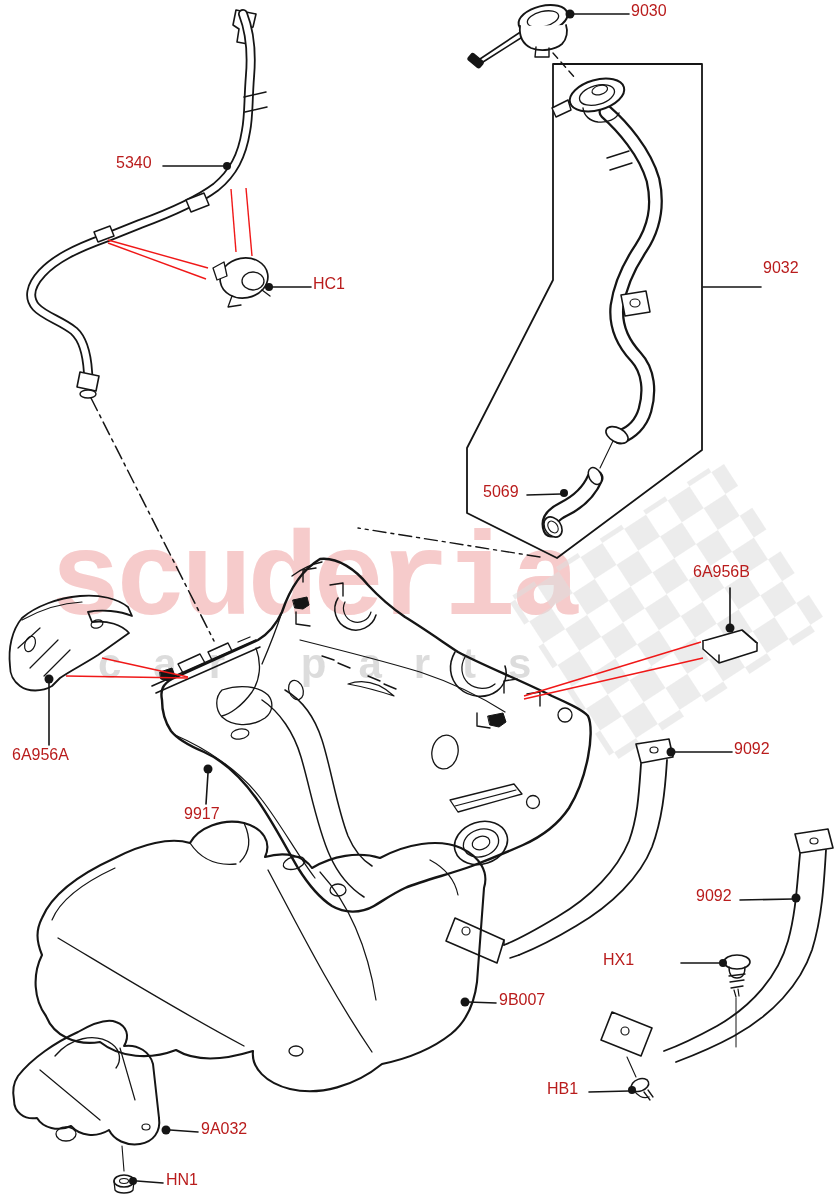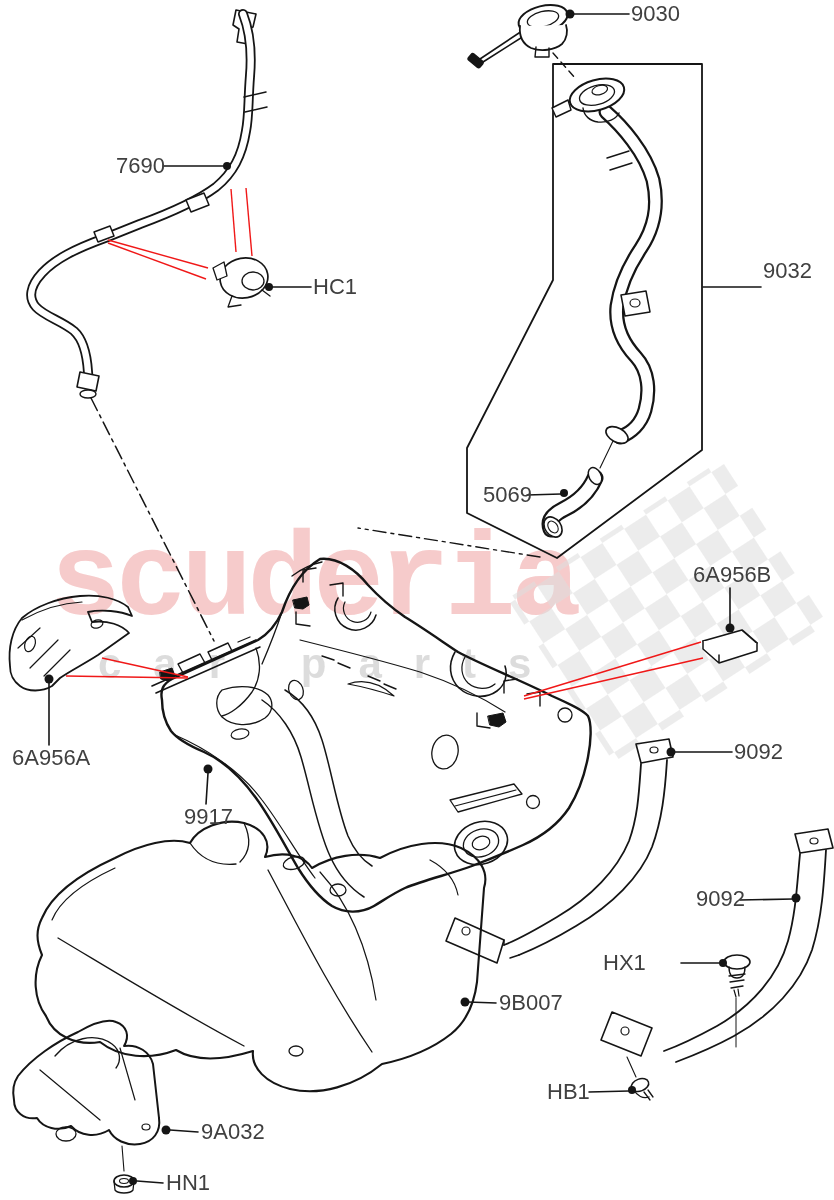--- a/index.html
+++ b/index.html
@@ -5,21 +5,21 @@
   html,body{margin:0;padding:0;background:#ffffff;}
   .stage{position:relative;width:834px;height:1200px;background:#ffffff;overflow:hidden;
          font-family:"Liberation Sans",sans-serif;}
   .wm-brand{position:absolute;left:50px;top:516px;font-family:Liberation Mono, monospace;
             font-weight:700;font-size:118px;letter-spacing:-5px;color:#f5c2c2;opacity:.85;
             user-select:none;}
   .wm-sub{position:absolute;left:98px;top:640px;font-family:"Liberation Sans",sans-serif;
           font-weight:700;font-size:42px;letter-spacing:32px;color:#d9d9d9;opacity:.9;
           user-select:none;}
   .art{position:absolute;left:0;top:0;}
-  .plabel{position:absolute;font-size:22px;color:#404040;white-space:nowrap;line-height:1;
+  .plabel{position:absolute;font-size:16px;color:#b91c1c;white-space:nowrap;line-height:1;
           cursor:pointer;}
 </style>
 </head>
 <body>
 
 <div class="stage">
 
   <div class="wm-brand">scuderia</div>
   <div class="wm-sub">car parts</div>
 
@@ -257,21 +257,21 @@
       <path d="M 246,188 L 252,256"></path>
       <path d="M 108,240 L 208,268"></path>
       <path d="M 108,243 L 206,279"></path>
       <path d="M 102,658 L 188,677"></path>
       <path d="M 66,676 L 188,678"></path>
       <path d="M 701,642 L 524,696"></path>
       <path d="M 703,658 L 524,699"></path>
     </g>
   </svg>
 
-  <span class="plabel" style="left:116px;top:155px">7690</span>
+  <span class="plabel" style="left:116px;top:155px">5340</span>
   <span class="plabel" style="left:631px;top:3px">9030</span>
   <span class="plabel" style="left:313px;top:276px">HC1</span>
   <span class="plabel" style="left:763px;top:260px">9032</span>
   <span class="plabel" style="left:483px;top:484px">5069</span>
   <span class="plabel" style="left:693px;top:564px">6A956B</span>
   <span class="plabel" style="left:12px;top:747px">6A956A</span>
   <span class="plabel" style="left:184px;top:806px">9917</span>
   <span class="plabel" style="left:734px;top:741px">9092</span>
   <span class="plabel" style="left:696px;top:888px">9092</span>
   <span class="plabel" style="left:603px;top:952px">HX1</span>

